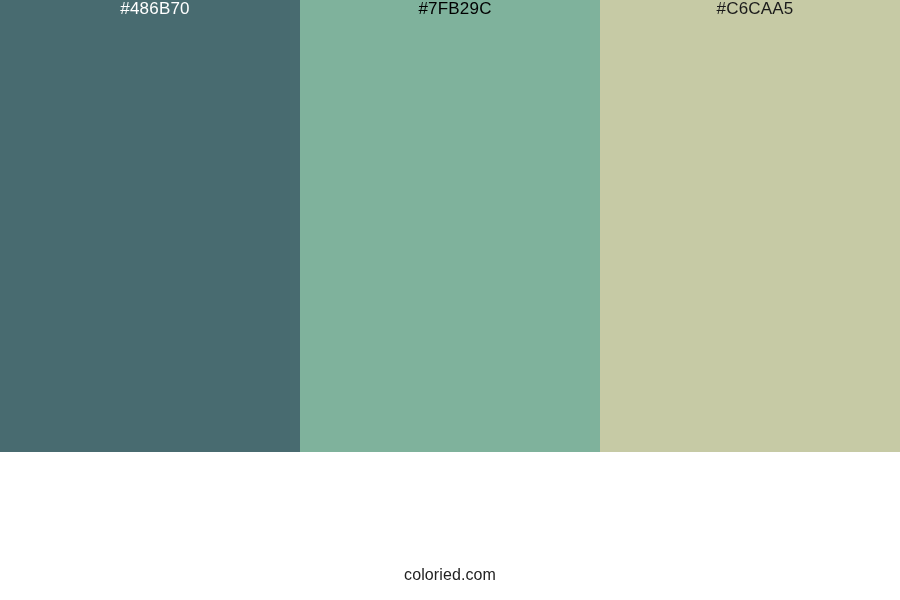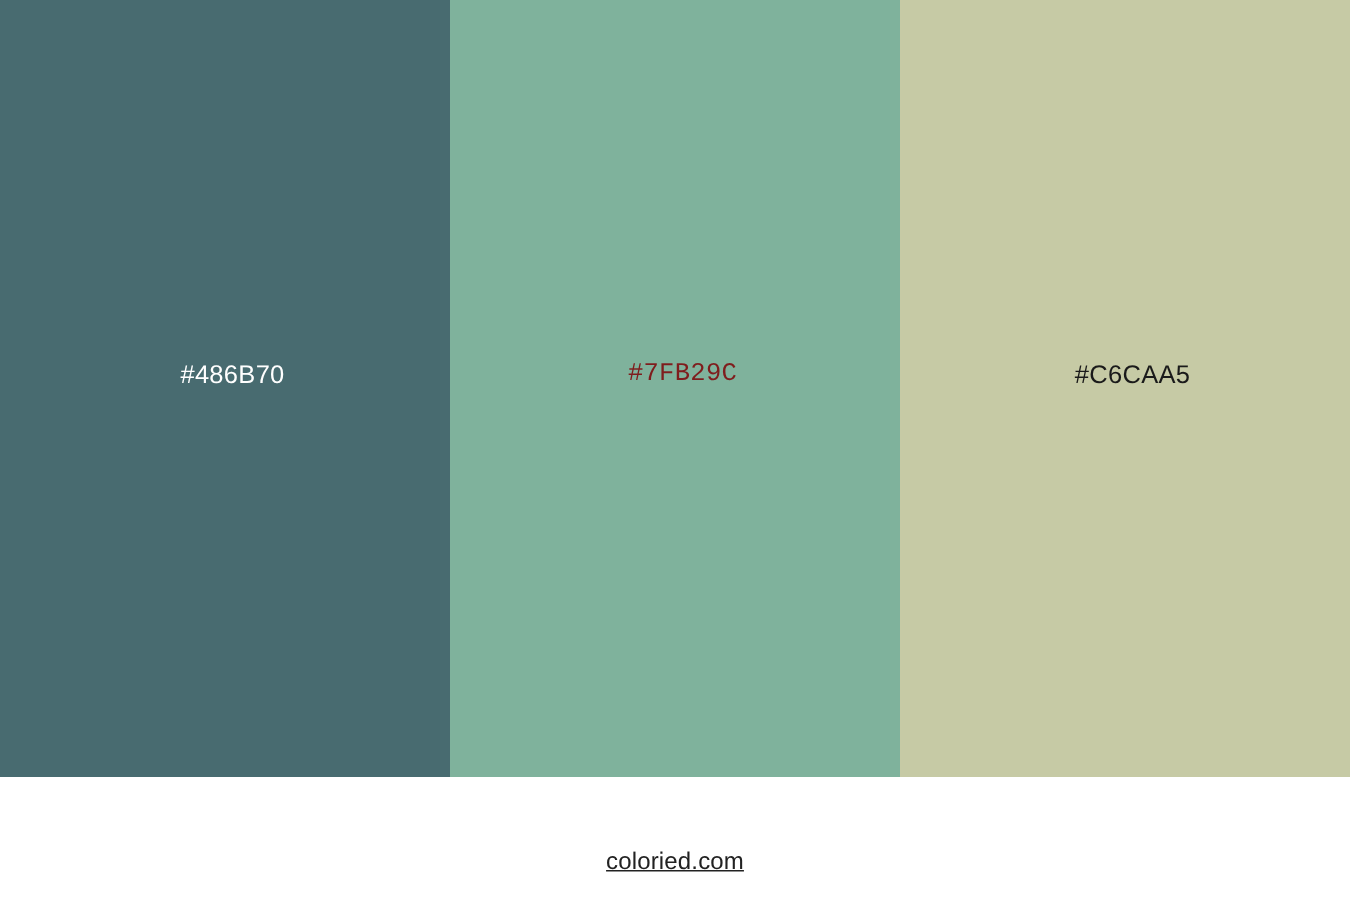--- a/index.html
+++ b/index.html
@@ -22,24 +22,24 @@
     background: #ffffff;
   }
   .swatch-band {
     display: flex;
     flex-direction: row;
     width: 900px;
     height: 550px;
   }
   .swatch {
     flex: 1 1 0;
-    height: 518px;
+    height: 452px;
     position: relative;
     display: flex;
-    align-items: center;
+    align-items: flex-start;
     justify-content: center;
     padding-left: 10px;
   }
   .swatch-label {
     display: block;
     width: 100%;
     text-align: center;
     font-size: 17px;
     font-weight: 400;
     letter-spacing: 0.2px;
@@ -69,27 +69,27 @@
 <div class="palette-page">
 
   <div class="swatch-band">
 
     <div class="swatch" style="background-color: rgb(72, 107, 112);">
       <span class="swatch-label" style="color: rgb(255, 255, 255);">#486B70</span>
     </div>
 
 
     <div class="swatch" style="background-color: rgb(127, 178, 156);">
-      <span class="swatch-label" style="color: #7f1d1d; font-family: Liberation Mono, monospace;">#7FB29C</span>
+      <span class="swatch-label" style="color: #000000;">#7FB29C</span>
     </div>
 
     <div class="swatch" style="background-color: rgb(198, 202, 165);">
       <span class="swatch-label" style="color: rgb(26, 26, 26);">#C6CAA5</span>
     </div>
 
 
   </div>
 
   <div class="footer">
-    <span class="footer-text" style="color: rgb(34, 34, 34); text-decoration: underline;">coloried.com</span>
+    <span class="footer-text" style="color: rgb(34, 34, 34);">coloried.com</span>
   </div>
 
 </div>
 
 </body></html>

